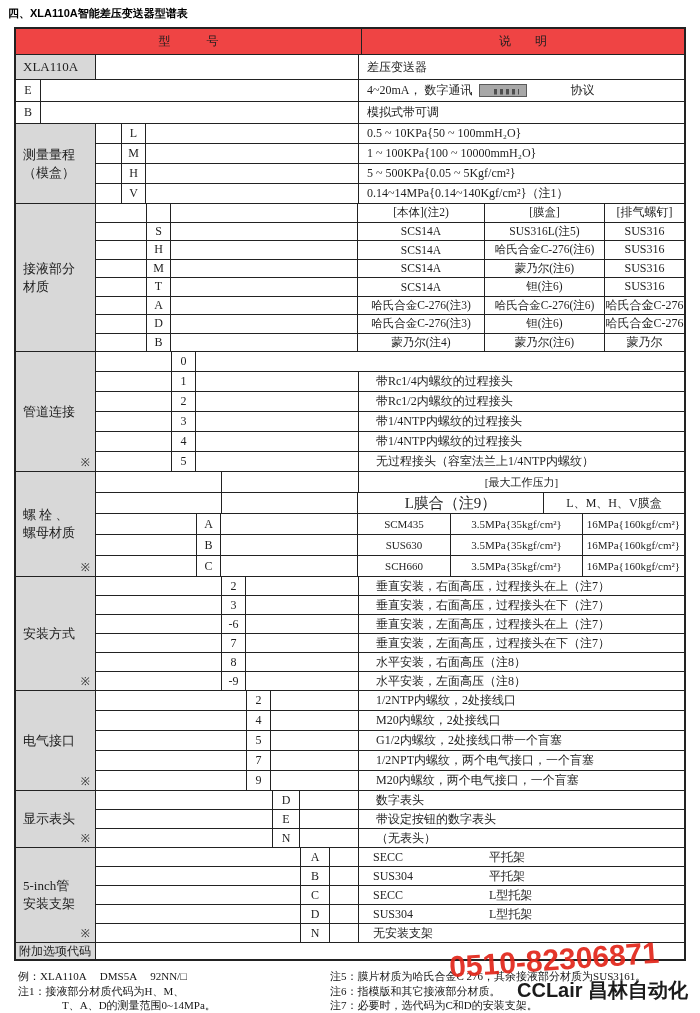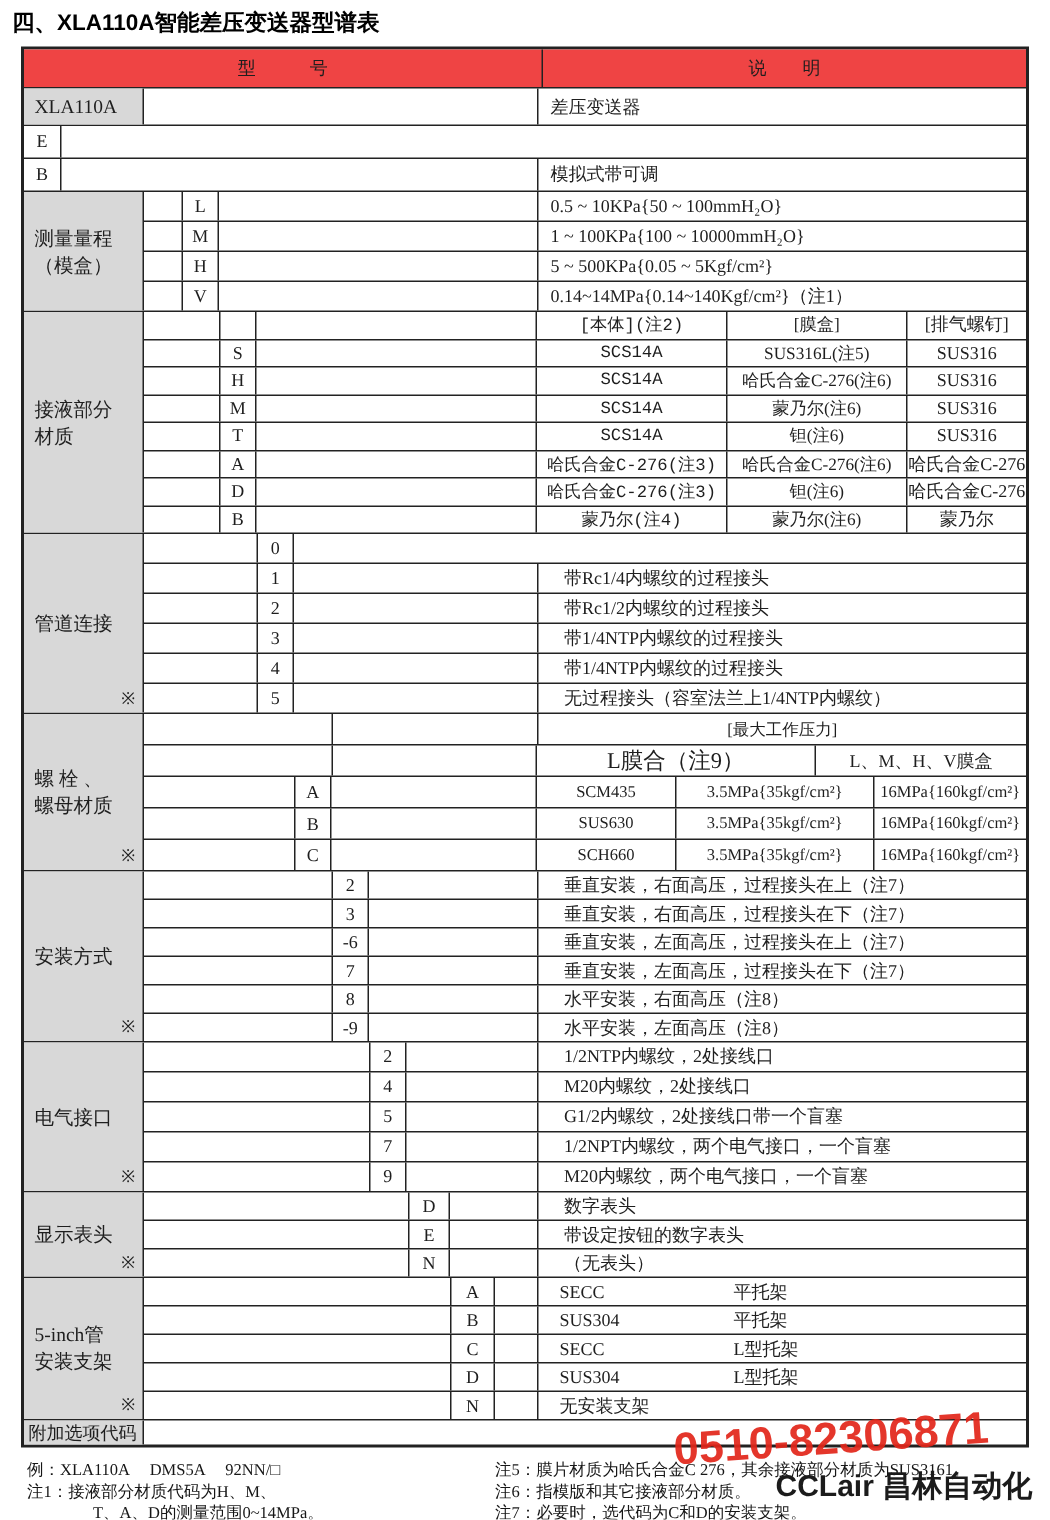--- a/index.html
+++ b/index.html
@@ -1,19 +1,19 @@
 <!DOCTYPE html>
 <html><head>
 <meta charset="utf-8">
 <style>
   html,body{margin:0;padding:0;}
   body{width:700px;height:1013px;background:#ffffff;color:#1e1e1e;
        font-family:"Liberation Serif","DejaVu Serif",serif;position:relative;overflow:hidden;}
   .title{font-family:"Liberation Sans","DejaVu Sans",sans-serif;font-weight:bold;
-         font-size:15px;color:#000;padding:6px 0 4px 8px;}
+         font-size:11px;color:#000;padding:6px 0 4px 8px;}
   
   .t{width:672px;margin:2px auto 0 14px;border:2px solid #222;font-size:12px;box-sizing:border-box;}
   .hd{display:flex;background:#ef4444;}
   .hd>div{line-height:25px;text-align:center;box-sizing:border-box;}
   .hd .hl{width:346px;border-right:1px solid #222;}
   .hd .hr{flex:1;}
   .sec{display:flex;border-top:1px solid #222;}
   .cat{width:80px;background:#d8d8d8;border-right:1px solid #222;position:relative;
        display:flex;flex-direction:column;justify-content:center;padding-left:7px;
        box-sizing:border-box;font-size:13px;line-height:1.35;}
@@ -29,21 +29,21 @@
         padding-left:8px;box-sizing:border-box;white-space:nowrap;}
   .desc.cols{padding:0;}
   .c{display:flex;align-items:center;justify-content:center;height:100%;box-sizing:border-box;}
   .c + .c{border-left:1px solid #222;}
   .m{flex:0 0 125px;border-right:1px solid #222;}
   
   .s0 .r{height:24px;}
   .s1 .r{height:21px;} .s1 .stair{flex-basis:0px;} .s1 .code{border-left:none;}
   .s2 .r{height:19px;} .s2 .stair{flex-basis:25px;}
   .s3 .r{height:17.5px;} .s3 .stair{flex-basis:50px;}
-  .s3 .c1{width:126px;font-family:Liberation Mono, monospace;} .s3 .c2{width:120px;font-size:11.5px;} .s3 .c3{width:80px;}
+  .s3 .c1{width:126px;} .s3 .c2{width:120px;font-size:11.5px;} .s3 .c3{width:80px;}
   .s3 .c1{font-size:11.5px;}
   .s4 .r{height:19px;} .s4 .stair{flex-basis:75px;}
   .s5 .r{height:20px;} .s5 .stair{flex-basis:100px;}
   .s5 .c1{width:92px;} .s5 .c2{width:132px;} .s5 .c3{width:102px;}
   .s5 .c{font-size:11px;}
   .s5 .cfull{flex:1;}
   .s5 .ch1{width:185px;font-size:15px;} .s5 .ch2{width:141px;font-size:12px;}
   .s6 .r{height:18px;} .s6 .stair{flex-basis:125px;}
   .s7 .r{height:19px;} .s7 .stair{flex-basis:150px;}
   .s8 .r{height:18px;} .s8 .stair{flex-basis:176px;} .s8 .code{flex-basis:28px;}
@@ -93,20 +93,25 @@
         </div>
     </div>
   </div>
 
   <div class="sec s1">
     <div class="rows">
       <div class="r">
           <div class="stair"></div>
           <div class="code">E</div>
           <div class="fill"></div>
+        <div class="desc">
+            <span>4~20mA，  数字通讯</span>
+            <span class="badge"></span>
+            <span>协议</span>
+          </div>
         </div>
       <div class="r">
           <div class="stair"></div>
           <div class="code">B</div>
           <div class="fill"></div>
           <div class="desc">模拟式带可调</div>
         </div>
     </div>
   </div>
 

